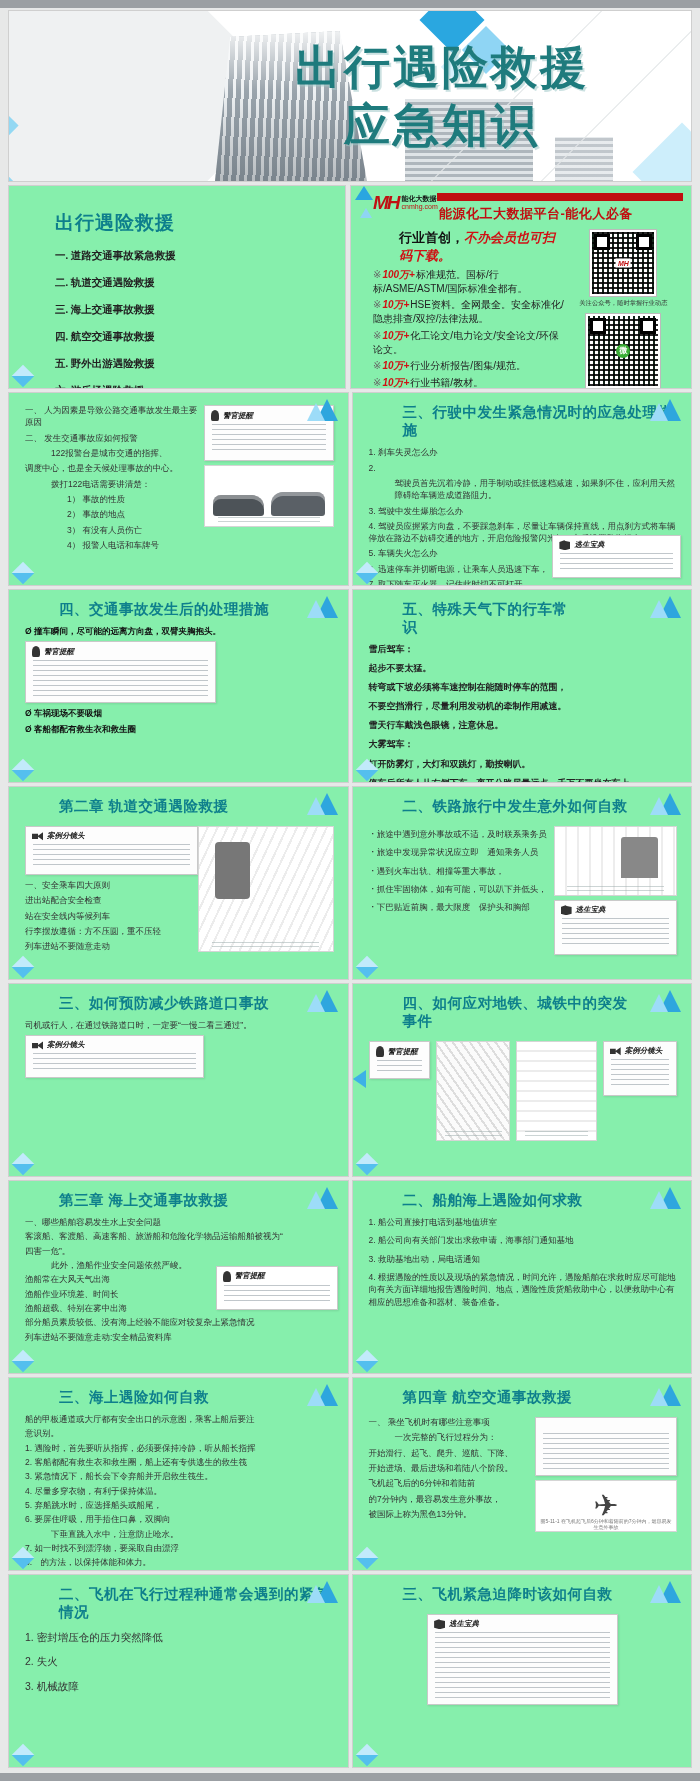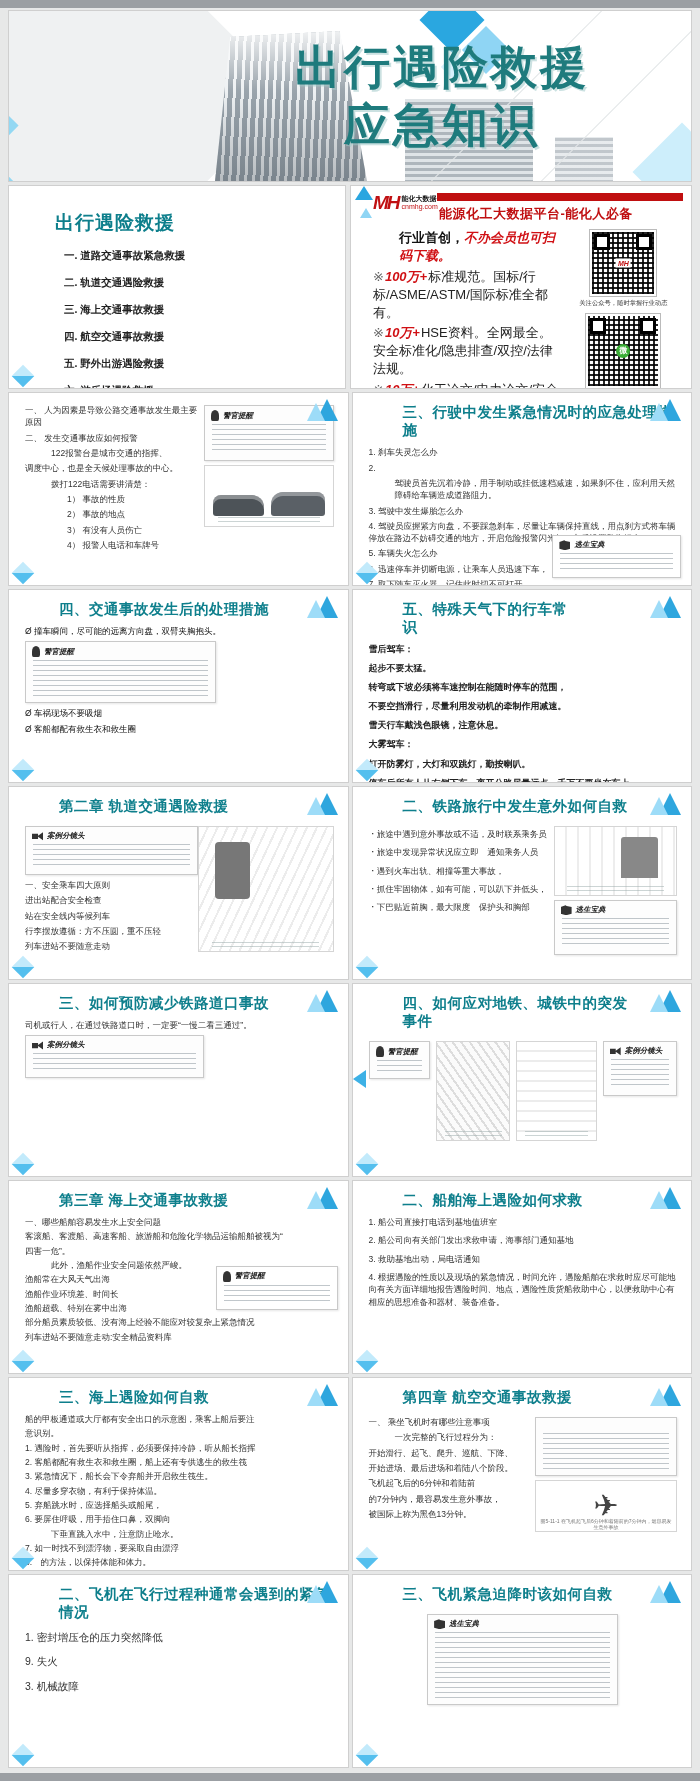--- a/index.html
+++ b/index.html
@@ -3,28 +3,28 @@
 <meta charset="utf-8">
 <title>出行遇险救援应急知识</title>
 <style>
   html,body{margin:0;padding:0;}
   body{font-family:"Liberation Sans","DejaVu Sans",sans-serif;background:#d8d9da;}
   .page{width:700px;height:1781px;background:#e7e8e8;position:relative;margin:0 auto;overflow:hidden;}
   .strip{height:8px;background:#9b9fa3;}
   .strip.bottom{position:absolute;left:0;right:0;bottom:0;}
 
   
-  .slide{background:#ffffff;border:1px solid #cfcfcf;position:relative;box-sizing:border-box;
+  .slide{background:#86efac;border:1px solid #cfcfcf;position:relative;box-sizing:border-box;
          padding:8px 14px 4px 16px;overflow:hidden;}
   .sl-title{font-size:14.5px;font-weight:800;color:#0e7f8c;margin:2px 0 7px;padding-left:34px;
             letter-spacing:.5px;line-height:1.25;}
   .ln{font-size:8.5px;color:#333;margin:3px 0;line-height:1.45;}
   .ln.ind{padding-left:26px;}
   .ln.ind2{padding-left:42px;}
-  .ln.b{font-weight:normal;color:#111;}
+  .ln.b{font-weight:bold;color:#111;}
   .ln.blt{padding-left:12px;text-indent:-9px;}
   .ln.blt::before{content:"·  ";font-weight:bold;}
   .airy .ln{margin:6px 0;}
   .bold-lines .ln{font-weight:bold;color:#222;font-size:9px;}
   .tight .ln{margin:2px 0;}
   .big-lines .ln{font-size:10.5px;margin:9px 0;}
   .sl-body.split{display:flex;}
   .sl-body.split .txt{flex:1;}
   .sl-body.split .fig{flex-shrink:0;}
 
@@ -96,42 +96,42 @@
   .dline{position:absolute;width:520px;height:1px;background:#e3e6e8;transform:rotate(-45deg);}
   .dl1{right:-90px;top:80px;} .dl2{right:-160px;top:120px;}
   .main-title{position:absolute;right:24px;top:28px;width:450px;margin:0;text-align:center;
       font-size:46px;font-weight:800;color:#1e7b7d;line-height:1.25;letter-spacing:3px;
       text-shadow:2px 2px 0 rgba(160,200,200,.55);}
 
   
   .row2{margin:3px 8px 0;display:flex;gap:4px;height:204px;}
   .toc-slide{flex:0 0 338px;}
   .toc-title{font-size:19px;font-weight:800;color:#0e7f8c;margin:16px 0 4px 30px;letter-spacing:1px;}
-  #toc-list{list-style:none;margin:9px;padding:0 0 0 30px;}
+  #toc-list{list-style:none;margin:0;padding:0 0 0 30px;font-family:Liberation Serif, serif;}
   #toc-list li{font-size:10.5px;font-weight:600;color:#222;margin-top:13px;}
 
   .ad-slide{flex:1;padding:6px 8px;}
   .tri-a{position:absolute;left:4px;top:0;width:0;height:0;border-left:9px solid transparent;
       border-right:9px solid transparent;border-bottom:14px solid #2aa6e0;}
   .tri-a::after{content:"";position:absolute;left:-4px;top:22px;border-left:6px solid transparent;
       border-right:6px solid transparent;border-bottom:10px solid #8fd5f4;}
   .ad-head{position:relative;height:36px;margin-left:14px;}
   .ad-logo{position:absolute;left:0;top:1px;display:flex;gap:3px;align-items:center;}
   .mh{font-size:19px;font-weight:900;font-style:italic;color:#c01012;letter-spacing:-2px;line-height:1;}
   .lg-stack{display:flex;flex-direction:column;line-height:1.1;}
   .lg-stack b{font-size:7px;color:#111;}
   .lg-stack i{font-size:7px;color:#c01012;font-style:normal;}
   .red-bar{position:absolute;left:64px;right:0;top:1px;height:8px;background:#c00f10;}
   .ad-headline{position:absolute;left:66px;top:13px;font-size:13px;font-weight:800;color:#c01012;letter-spacing:.5px;}
   .ad-cols{display:flex;margin-left:14px;}
   .ad-left{flex:1.6;min-width:0;}
   .tagline{font-size:13px;font-weight:bold;color:#111;margin:1px 0 2px 26px;}
   .tagline .red{color:#d01014;font-style:italic;}
   .ablist,.viplist{list-style:none;margin:0;padding:0;}
-  .ablist li{font-size:13px;color:#222;margin:2.5px 0;}
+  .ablist li{font-size:10px;color:#222;margin:2.5px 0;}
   .viplist li{font-size:6.6px;color:#555;margin:2px 0;}
   .abli .pre,.vipli .pre{color:#666;margin-right:1px;}
   .abli .num,.vipli .num{color:#d01014;font-weight:bold;font-style:italic;margin-right:1px;}
   .vip-title{font-size:8px;font-weight:bold;color:#111;margin:5px 0 2px 26px;}
   .ad-right{flex:1;text-align:center;padding-top:2px;}
   .qr{position:relative;width:62px;height:62px;margin:0 auto;border:2px solid #fff;outline:1px solid #bbb;
       background:repeating-linear-gradient(0deg,rgba(0,0,0,.85) 0 2px,transparent 2px 5px),
                  repeating-linear-gradient(90deg,rgba(0,0,0,.85) 0 2px,#fff 2px 5px);}
   .qr::before,.qr::after{content:"";position:absolute;width:10px;height:10px;border:3px solid #000;background:#fff;top:2px;}
   .qr::before{left:2px;}.qr::after{right:2px;}
@@ -505,21 +505,21 @@
           </div>
         </div>
         <span class="mt"></span>
         <span class="dm"></span>
       </section>
       <section class="slide airy big-lines">
         <h2 class="sl-title">二、飞机在飞行过程种通常会遇到的紧急情况</h2>
         <div class="sl-body">
           <div class="txt">
             <p class="ln">1. 密封增压仓的压力突然降低</p>
-            <p class="ln">9. 失火</p>
+            <p class="ln">2. 失火</p>
             <p class="ln">3. 机械故障</p>
           </div>
         </div>
         <span class="mt"></span>
         <span class="dm"></span>
       </section>
       <section class="slide">
         <h2 class="sl-title">三、飞机紧急迫降时该如何自救</h2>
         <div class="sl-body">
           <div class="txt"></div>

